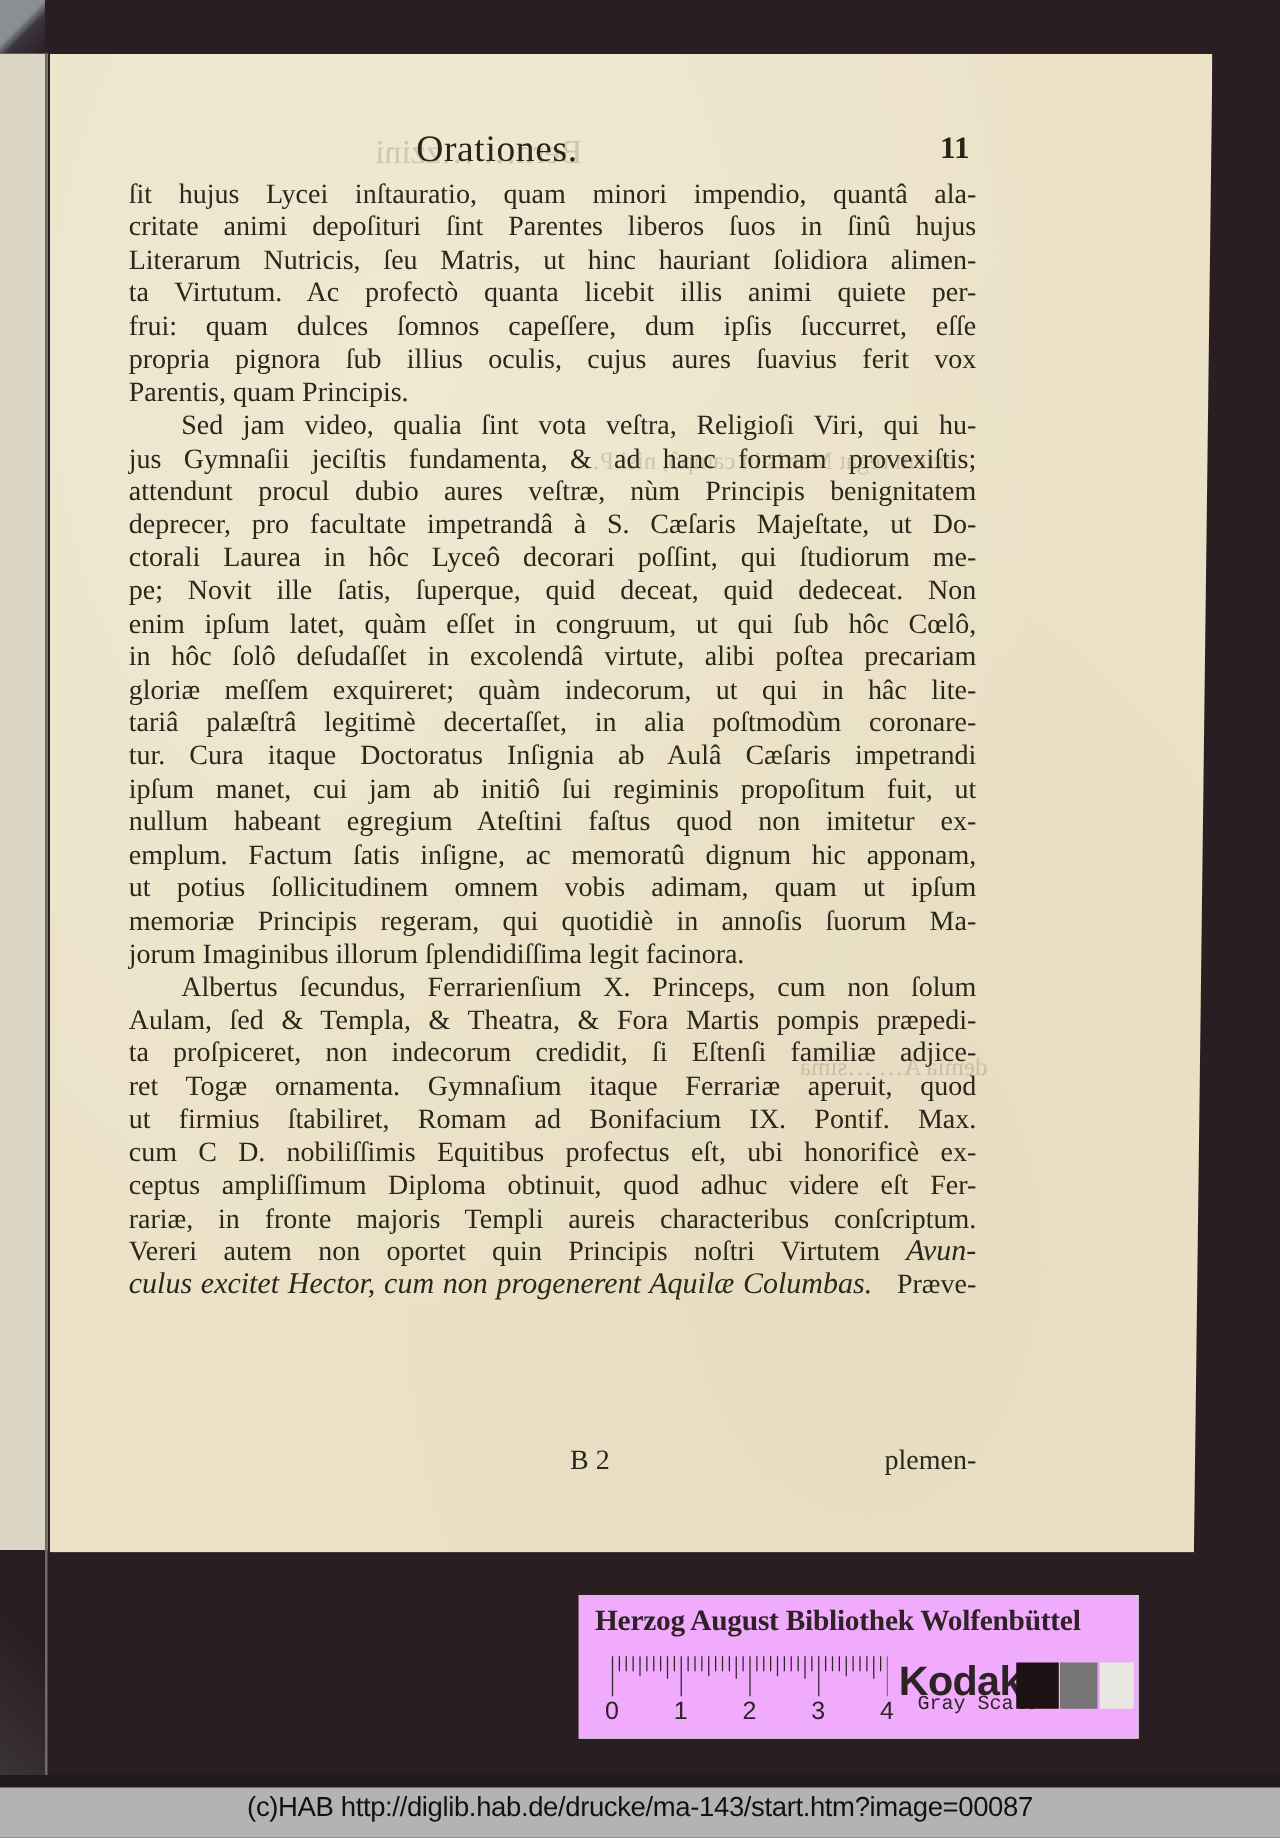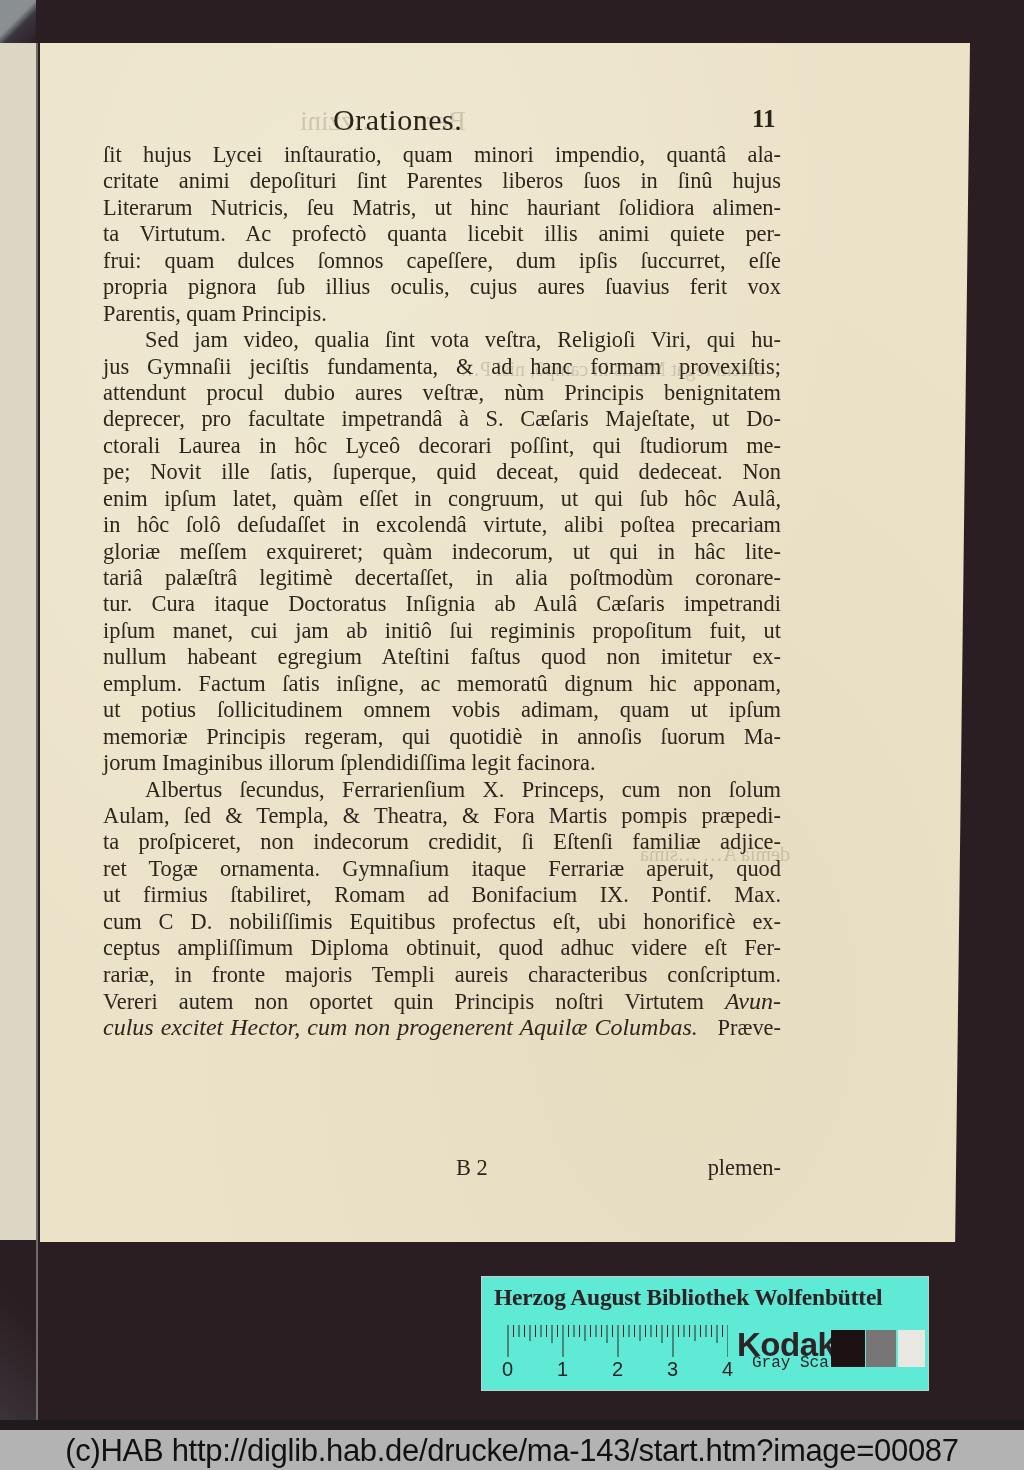--- a/index.html
+++ b/index.html
@@ -64,22 +64,22 @@
     .line.indent { padding-left: 42px; }
     .line .it { font-style: italic; font-size: 24px; }
     .footer-line {
       position: absolute; top: 1112px; left: 63px; width: 678px; height: 28px;
       font-size: 22.4px; color: #2e261c;
     }
     .signature { position: absolute; left: 353px; top: 0; }
     .catchword { position: absolute; right: 0; top: 0; }
 
     .hab-label {
-      position: absolute; left: 481px; top: 1276px; width: 446px; height: 113px;
-      background: #5eead4;
+      position: absolute; left: 463px; top: 1276px; width: 446px; height: 113px;
+      background: #f0abfc;
       border: 1px solid #c9cdd0;
     }
     .hab-title {
       position: absolute; left: 12px; top: 7px;
       font-family: "Liberation Serif", serif; font-weight: bold;
       font-size: 23.5px; color: #2f2226; white-space: nowrap; letter-spacing: -0.2px;
     }
     .ruler {
       position: absolute; left: 16px; top: 46px; width: 230px; height: 60px;
     }
@@ -101,21 +101,21 @@
     .sw-black { left: 349px; width: 34px; background: #1e1114; }
     .sw-mid   { left: 384px; width: 30px; background: #777575; }
     .sw-white { left: 416px; width: 27px; background: #e8e7e2; }
 
     .caption-bar {
       position: absolute; left: 0; top: 1430px; width: 1024px; height: 40px;
       background: #b4b3b3;
     }
     .caption-text {
       position: absolute; left: 0; width: 1024px; top: 3px; text-align: center;
-      font-family: "Liberation Sans", sans-serif; font-size: 31px; color: #111;
+      font-family: "Liberation Sans", sans-serif; font-size: 22px; color: #111;
       letter-spacing: -0.3px;
     }
     .caption-sep {
       position: absolute; left: 0; top: 1420px; width: 1024px; height: 10px;
       background: #1f1a1d;
     }
   </style>
 </head>
 <body>
 
@@ -142,21 +142,21 @@
     <span class="line">ta Virtutum.   Ac profectò quanta licebit illis animi quiete per-</span>
     <span class="line">frui: quam dulces ſomnos capeſſere, dum ipſis ſuccurret, eſſe</span>
     <span class="line">propria pignora ſub illius oculis, cujus aures ſuavius ferit vox</span>
     <span class="line last">Parentis, quam Principis.</span>
     <span class="line indent">Sed jam video, qualia ſint vota veſtra, Religioſi Viri, qui hu-</span>
     <span class="line">jus Gymnaſii jeciſtis fundamenta, &amp; ad hanc formam provexiſtis;</span>
     <span class="line">attendunt procul dubio aures veſtræ, nùm Principis benignitatem</span>
     <span class="line">deprecer, pro facultate impetrandâ à S. Cæſaris Majeſtate, ut Do-</span>
     <span class="line">ctorali Laurea in hôc Lyceô decorari poſſint, qui ſtudiorum me-</span>
     <span class="line">pe; Novit ille ſatis, ſuperque, quid deceat, quid dedeceat.   Non</span>
-    <span class="line">enim ipſum latet, quàm eſſet in congruum, ut qui ſub hôc Aulâ,</span>
+    <span class="line">enim ipſum latet, quàm eſſet in congruum, ut qui ſub hôc Cœlô,</span>
     <span class="line">in hôc ſolô deſudaſſet in excolendâ virtute, alibi poſtea precariam</span>
     <span class="line">gloriæ meſſem exquireret; quàm indecorum, ut qui in hâc lite-</span>
     <span class="line">tariâ palæſtrâ legitimè decertaſſet, in alia poſtmodùm coronare-</span>
     <span class="line">tur.  Cura itaque Doctoratus Inſignia ab Aulâ Cæſaris impetrandi</span>
     <span class="line">ipſum manet, cui jam ab initiô ſui regiminis propoſitum fuit, ut</span>
     <span class="line">nullum habeant egregium Ateſtini faſtus quod non imitetur ex-</span>
     <span class="line">emplum.  Factum ſatis inſigne, ac memoratû dignum hic apponam,</span>
     <span class="line">ut potius ſollicitudinem omnem vobis adimam, quam ut ipſum</span>
     <span class="line">memoriæ Principis regeram, qui quotidiè in annoſis ſuorum Ma-</span>
     <span class="line last">jorum Imaginibus illorum ſplendidiſſima legit facinora.</span>

